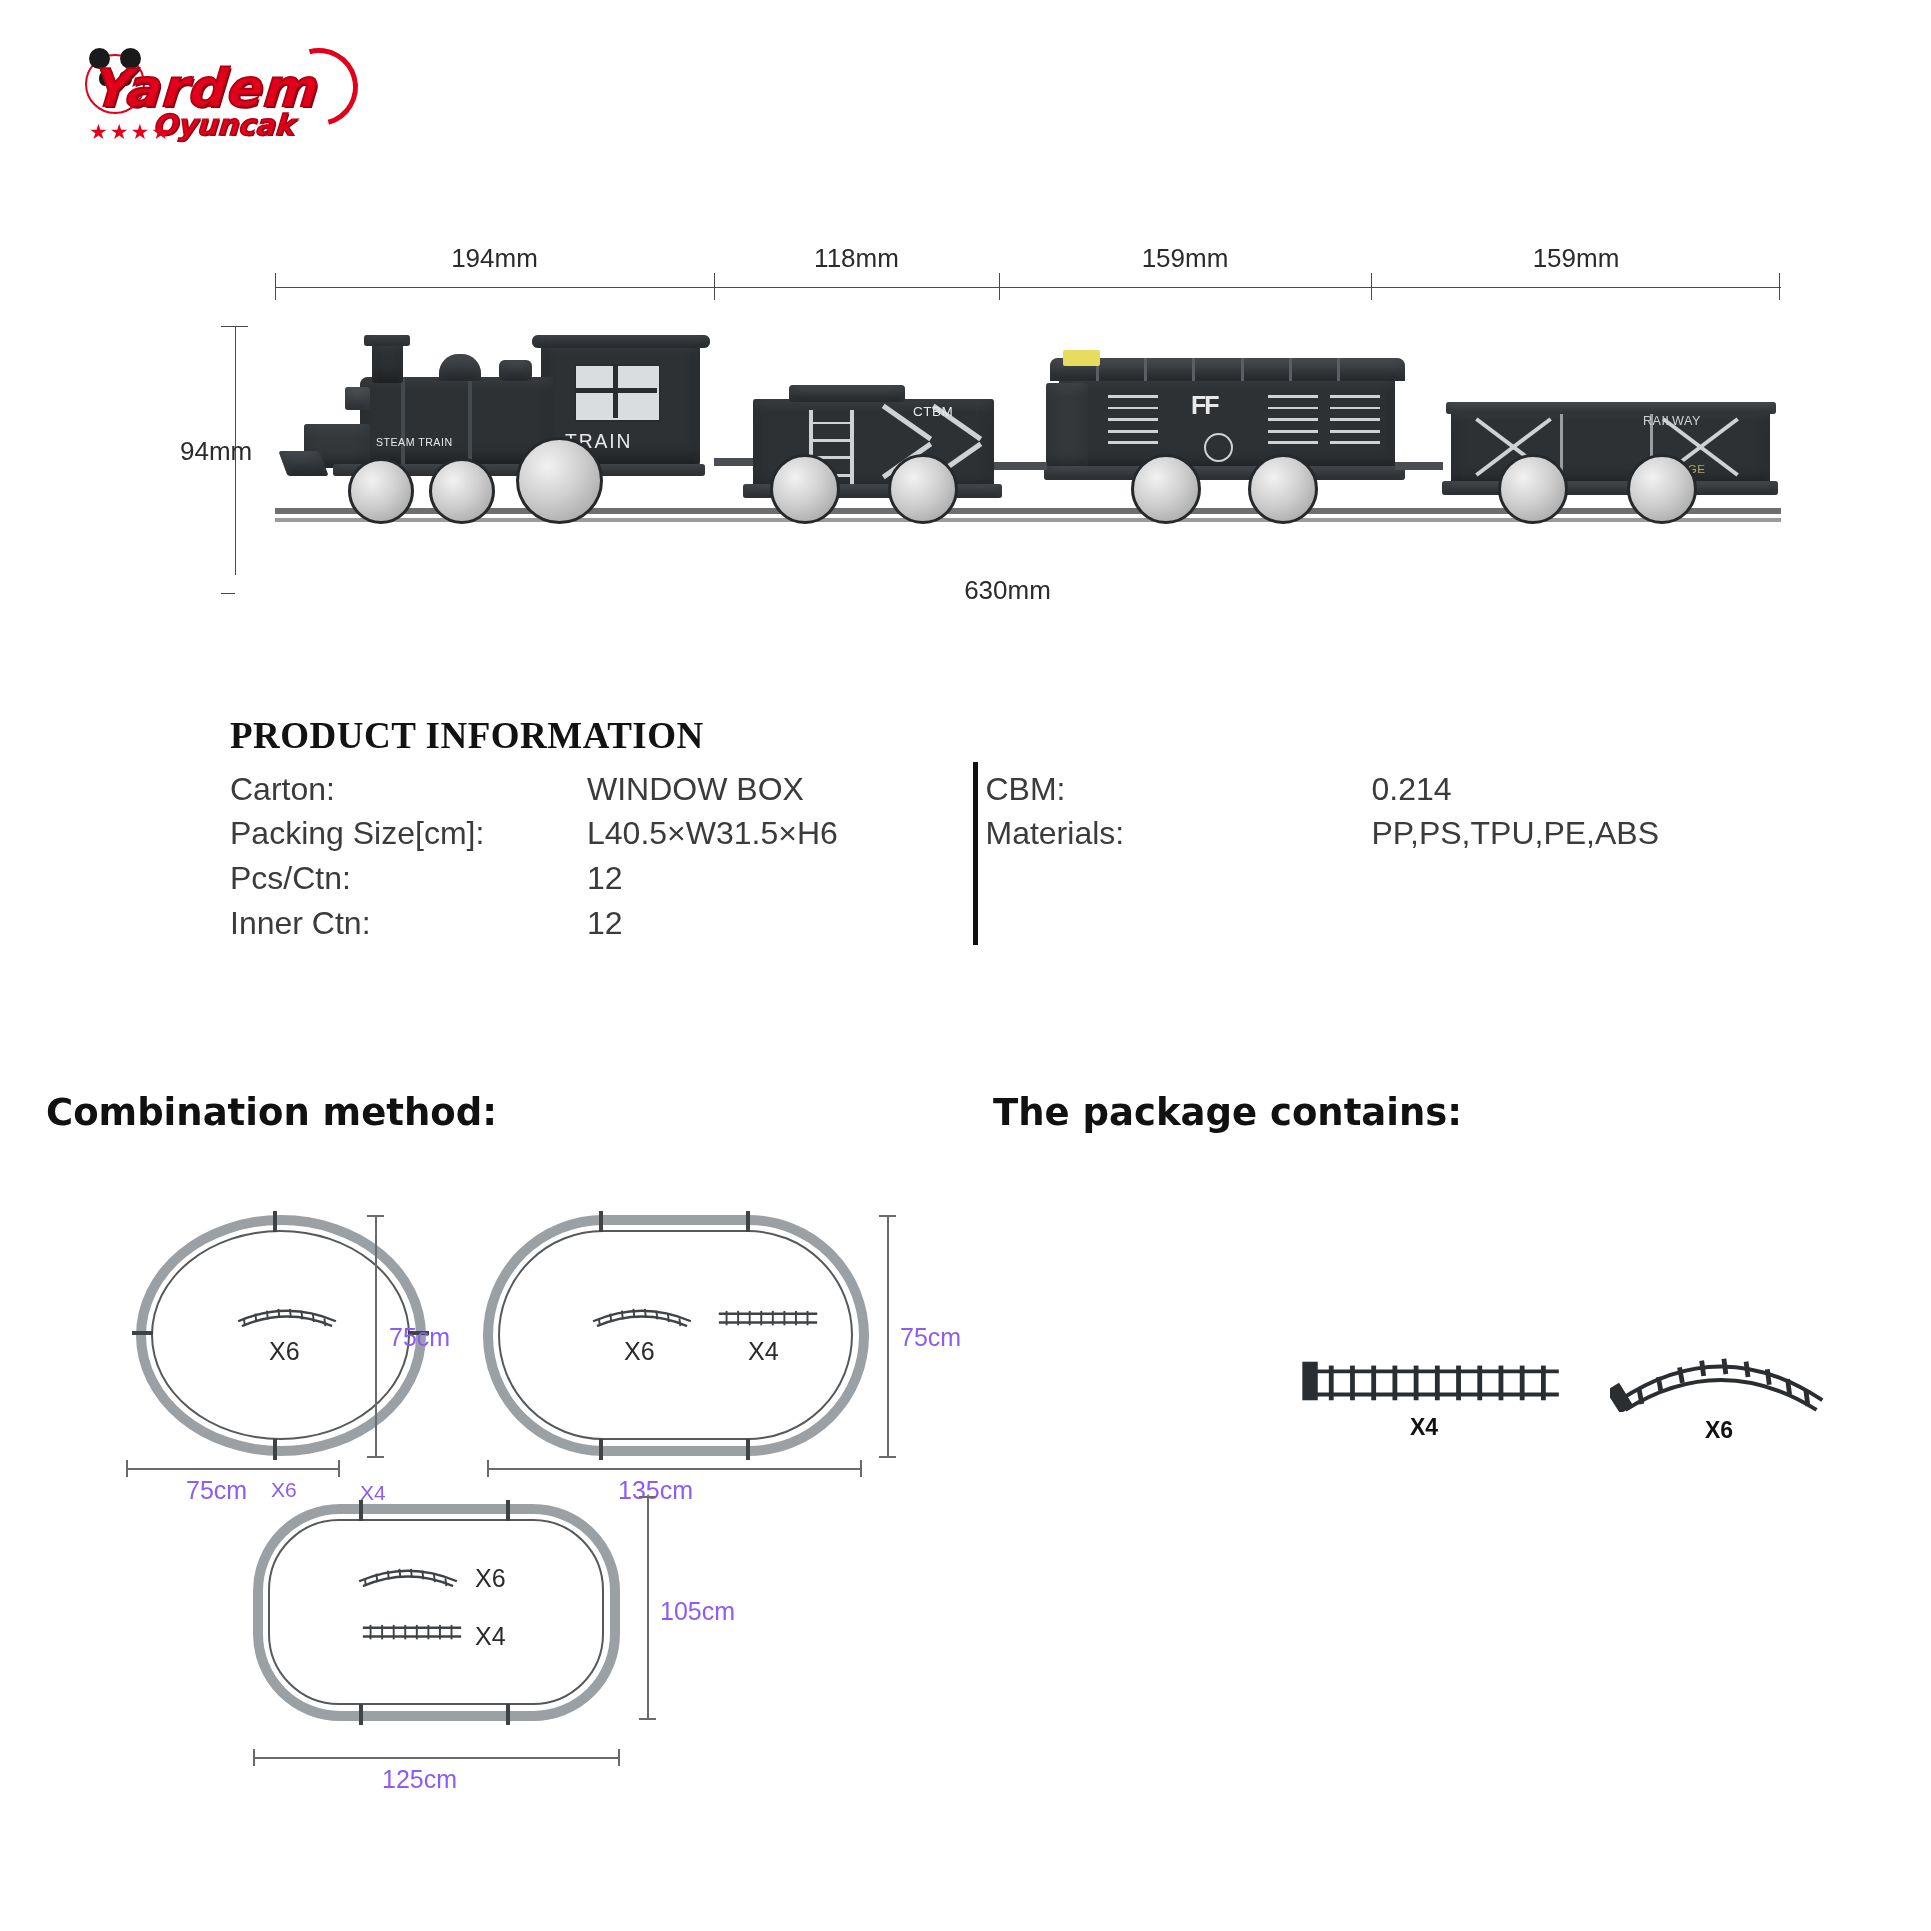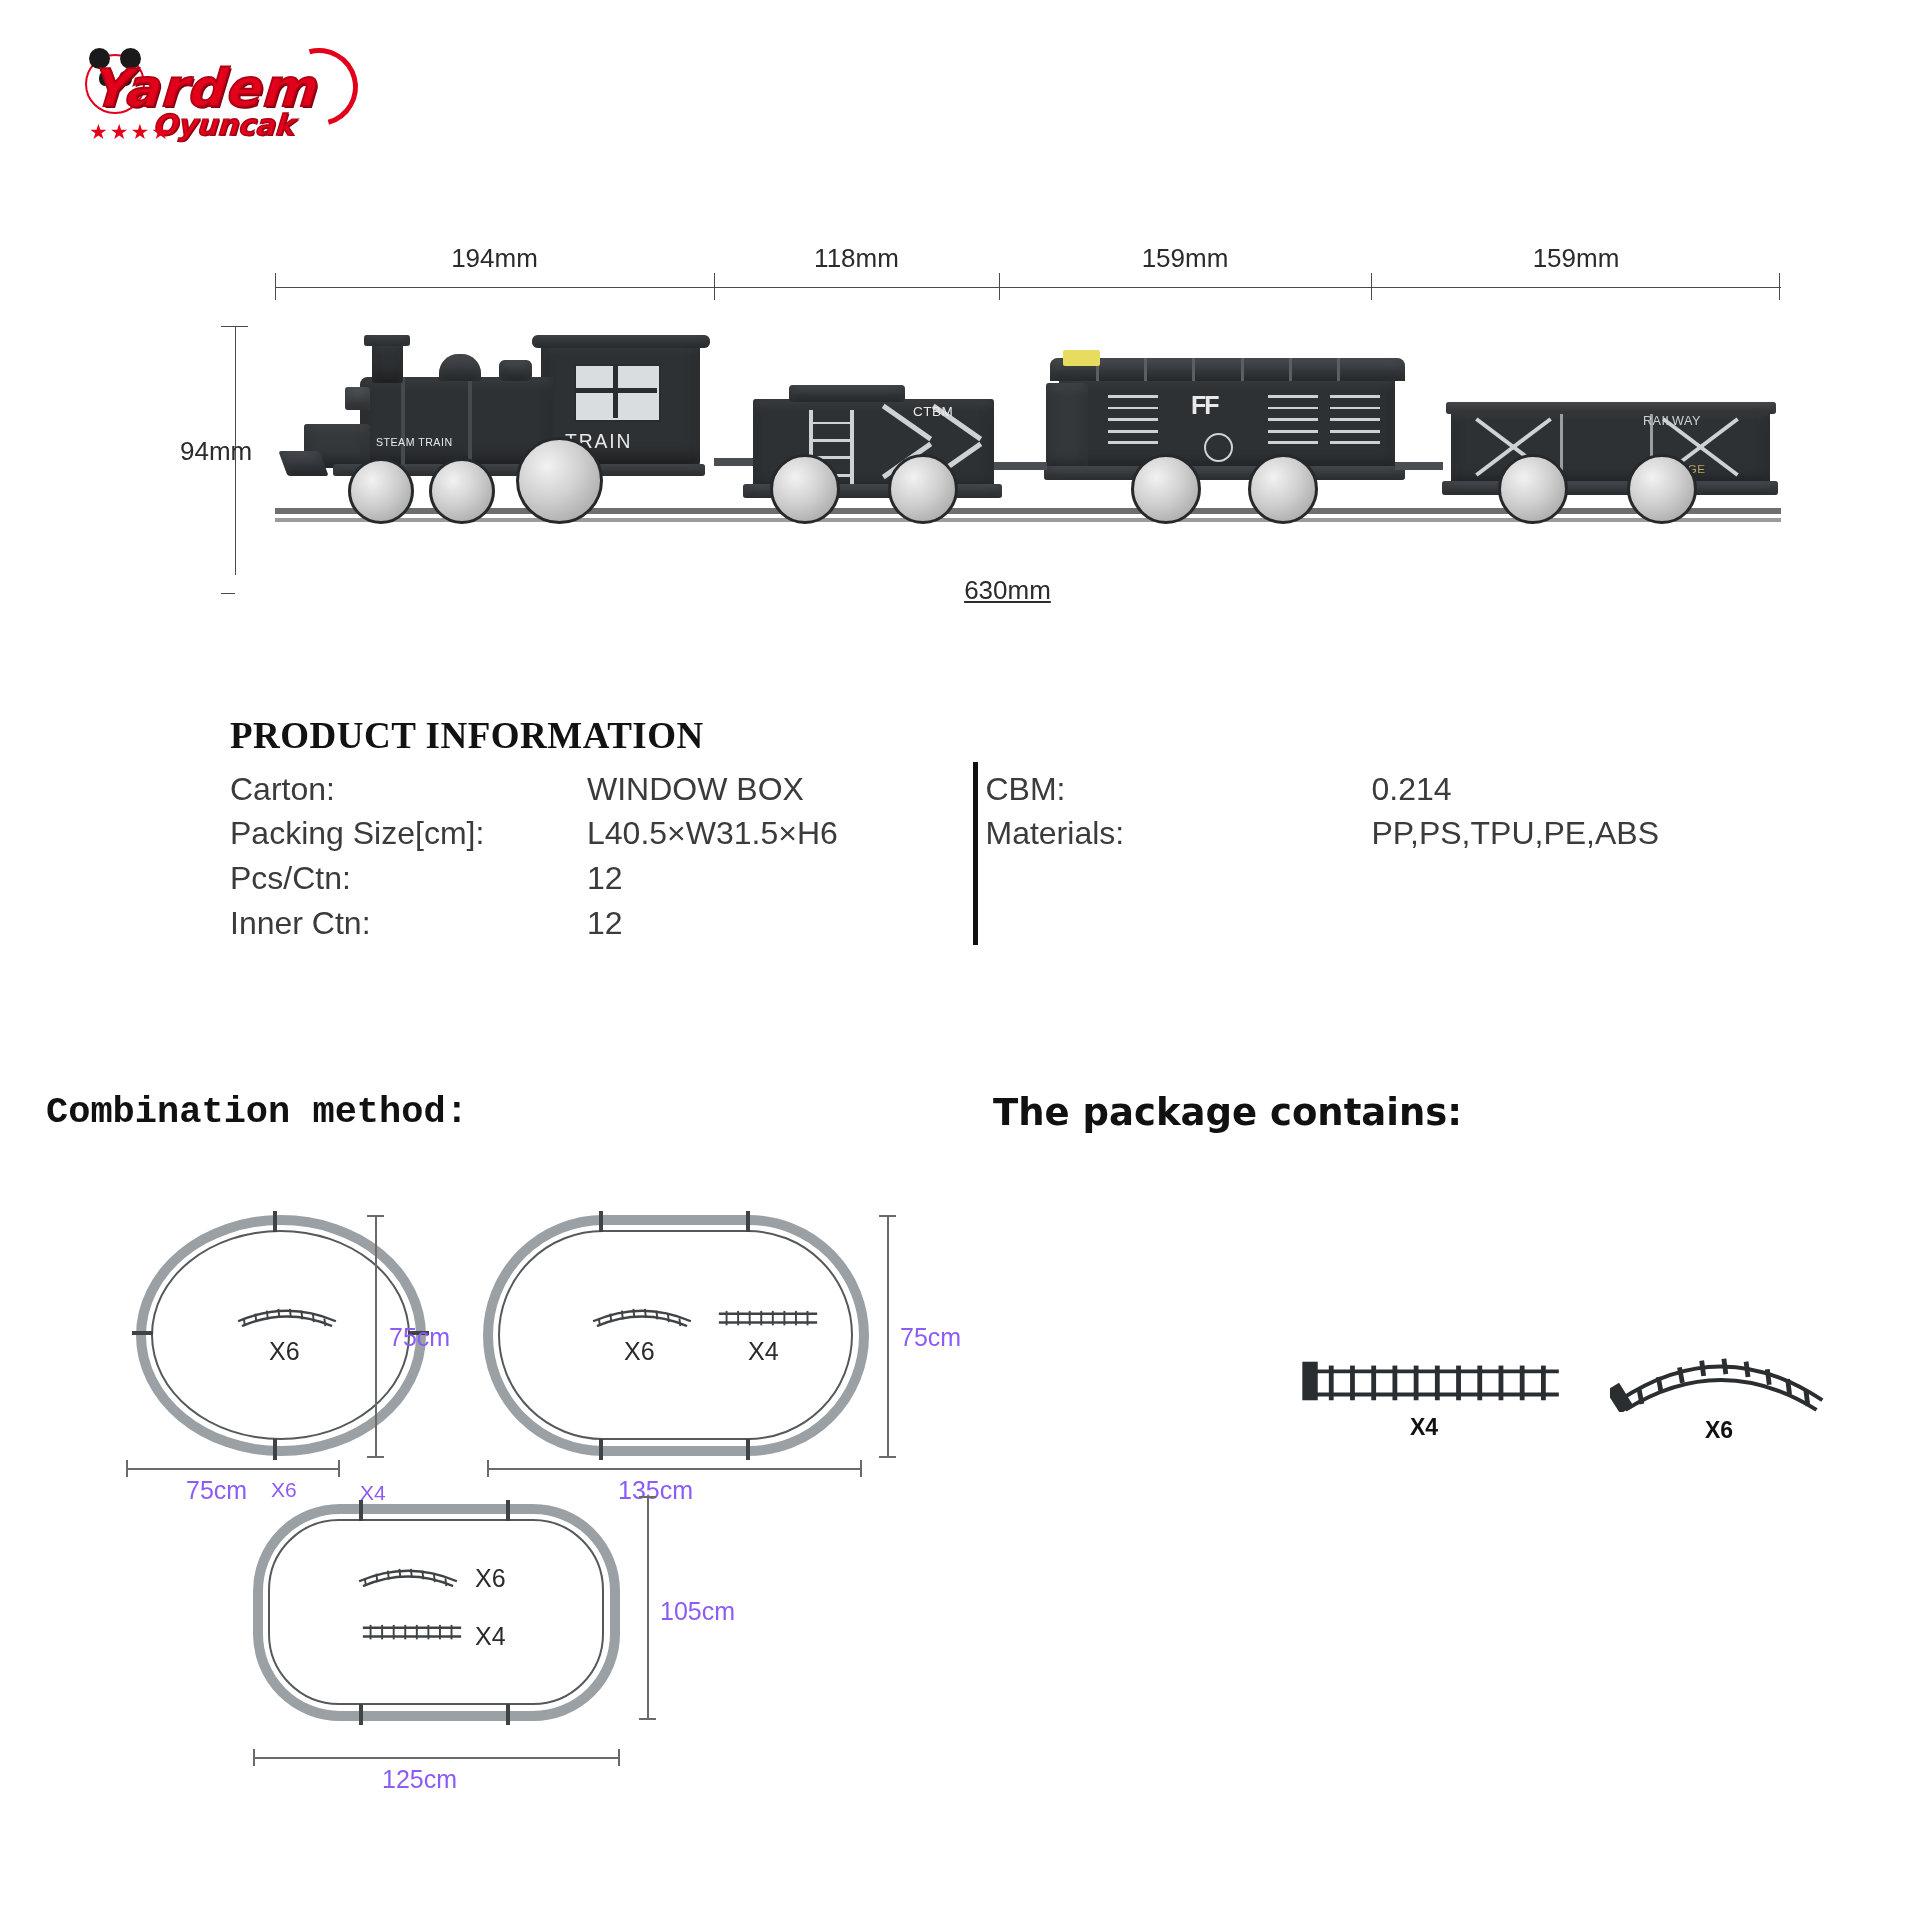--- a/index.html
+++ b/index.html
@@ -224,21 +224,21 @@
     <div class="dim-label" style="left:180px; top:436px; width:0; transform:translateX(-100%); text-align:right;">
       <span>94mm</span>
     </div>
   </div>
 
   <div>
     <div class="dim-hline" style="left:235px; top:593px; width:1545px;"></div>
     <div class="dim-vtick" style="left:235px; top:579px; height:27px;"></div>
     <div class="dim-vtick" style="left:1778px; top:579px; height:27px;"></div>
     <div class="dim-label" style="left:235px; top:575px; width:1545px; background:#fff;">
-      <span style="background:#fff; padding:0 13.5px;text-decoration:underline;">630mm</span>
+      <span style="background:#fff; padding:0 13.5px;">630mm</span>
     </div>
   </div>
 
   <div id="train-area">
     <div class="rail"></div>
     <div class="rail2"></div>
 
     <div class="car" style="left:0px; width:444px; height:193px;">
 
       <div class="body" style="left:266px; top:9.7px; width:159px; height:124px;"></div>
@@ -391,21 +391,21 @@
           <div class="pi-val">0.214</div>
         </div>
         <div class="pi-row">
           <div class="pi-key">Materials:</div>
           <div class="pi-val">PP,PS,TPU,PE,ABS</div>
         </div>
       </div>
     </div>
   </div>
 
-  <div class="sec-head" style="left:46px; top:1091px;font-family:Liberation Mono, monospace;">Combination method:</div>
+  <div class="sec-head" style="left:46px; top:1091px;">Combination method:</div>
 
   <div class="layout" style="left:126px; top:1215px; width:309px; height:241px;">
     <div class="loop" style="left:9.7px; top:0; width:290px; height:241px; border-radius:50%;"></div>
     <div class="loop-inner" style="left:25px; top:15.4px; width:259px; height:210px; border-radius:50%;"></div>
     <div class="tie" style="left:147px; top:-3.9px; width:3.9px; height:21px;"></div>
     <div class="tie" style="left:147px; top:224px; width:3.9px; height:21px;"></div>
     <div class="tie" style="left:5.8px;  top:116px; width:21px; height:3.9px;"></div>
     <div class="tie" style="left:282px; top:116px; width:21px; height:3.9px;"></div>
     <div class="mini-track" style="left:108px; top:89px; width:106px; height:23px;">
       <svg width="106" height="23" viewBox="0 0 110 24">

